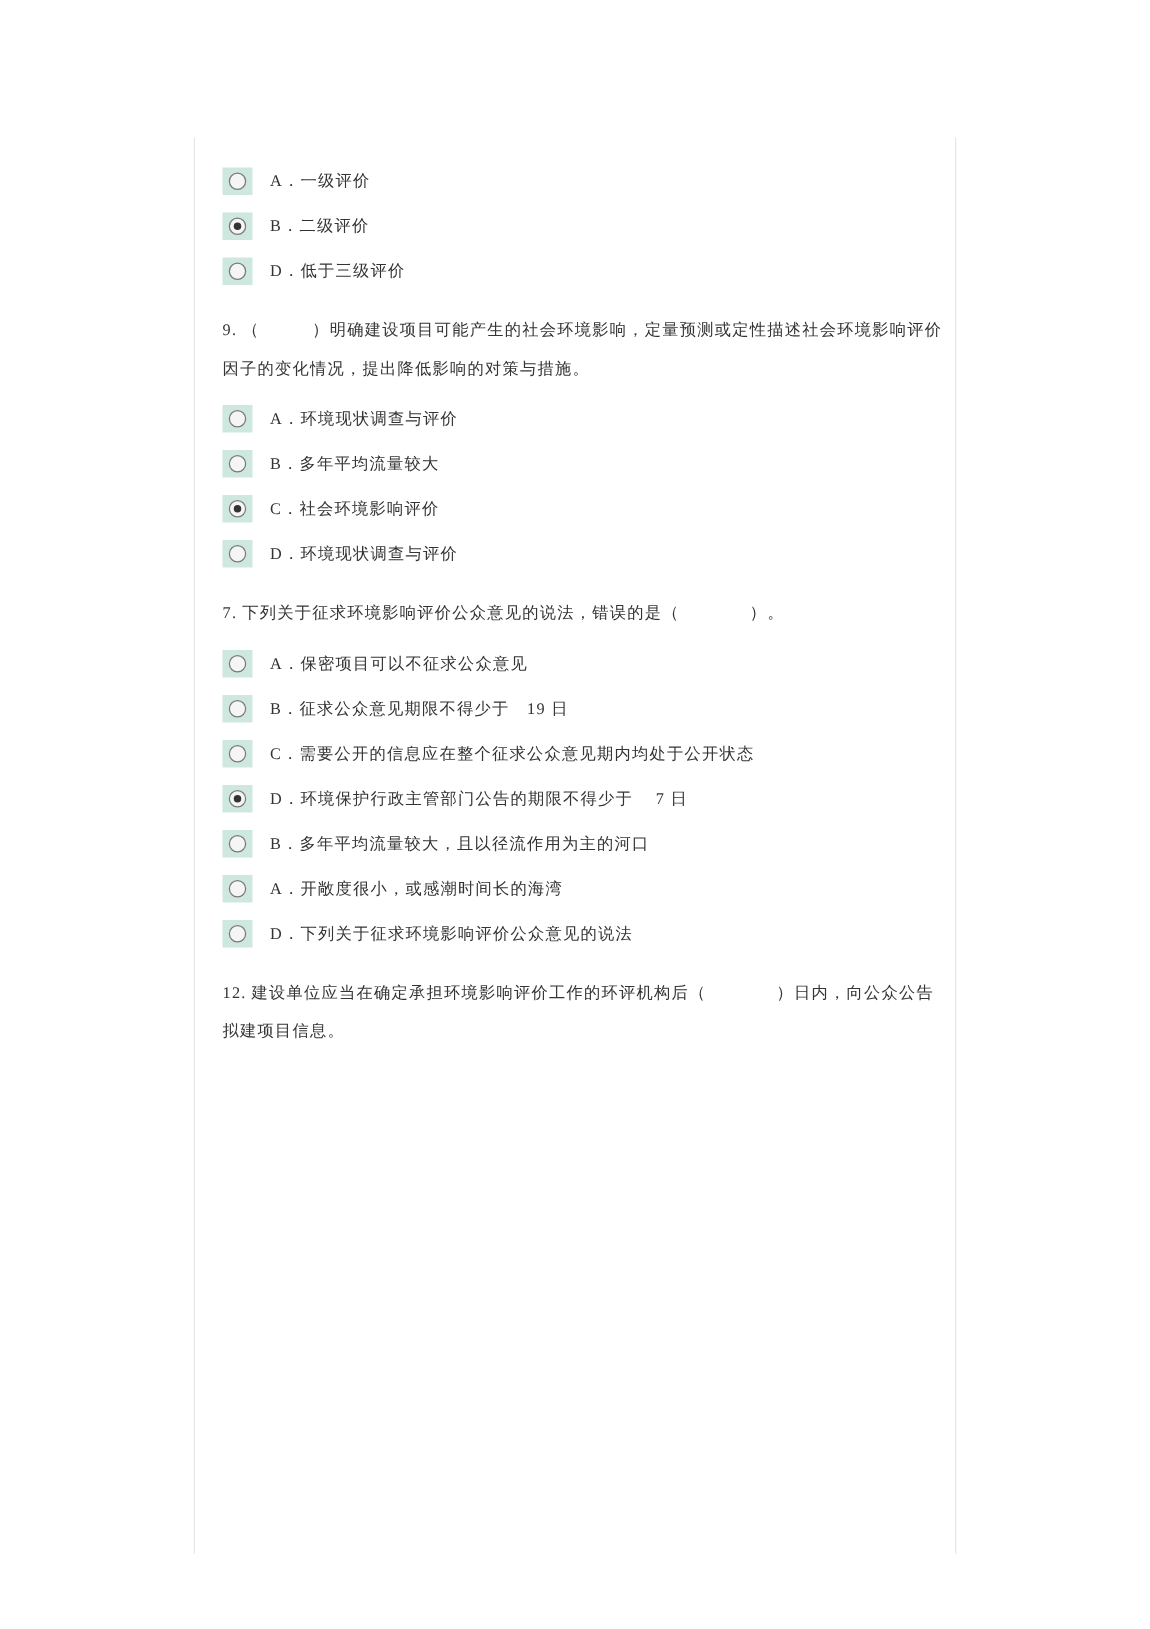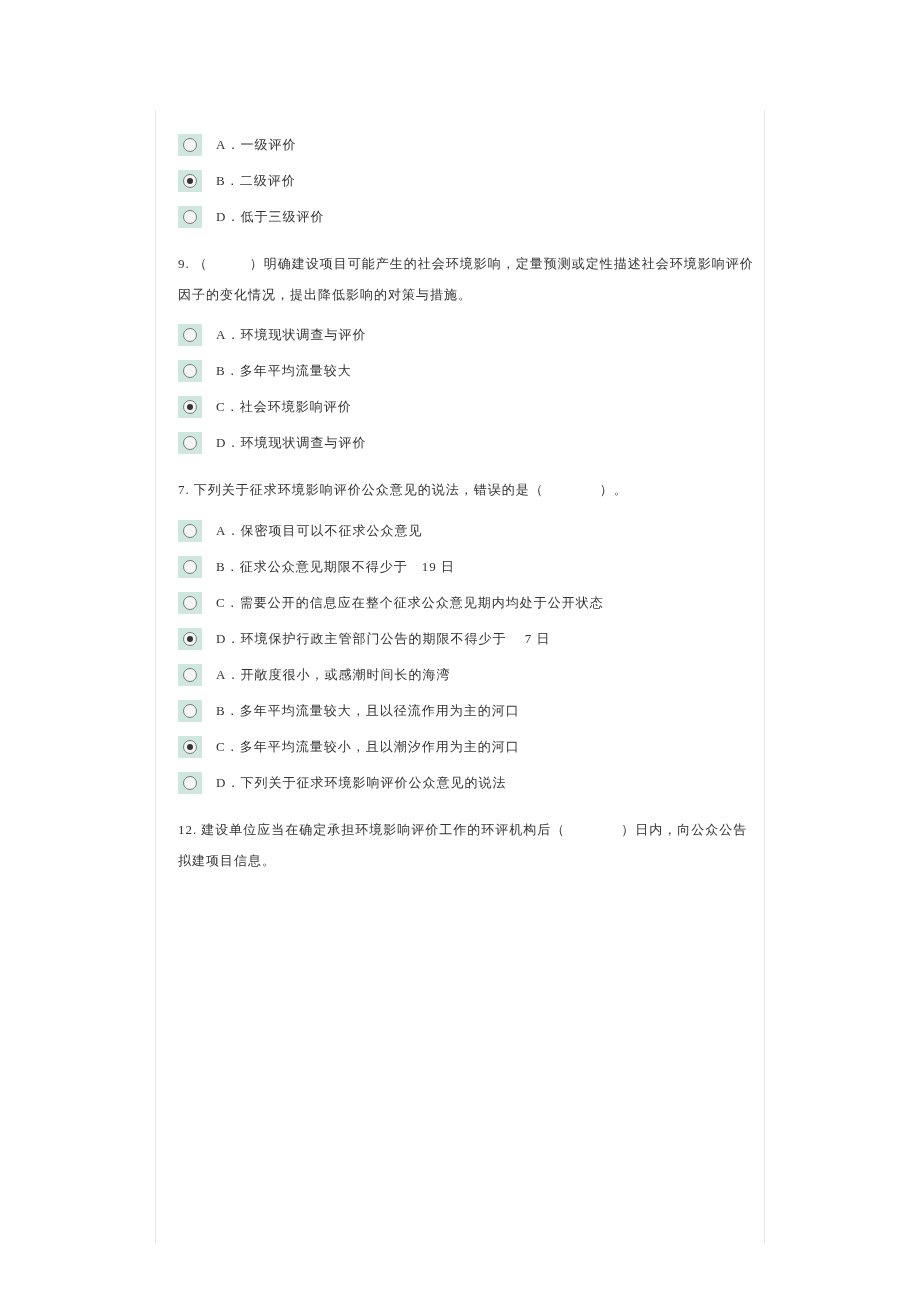--- a/index.html
+++ b/index.html
@@ -167,33 +167,27 @@
       <span class="radio-box">
           <span class="radio-circle selected"></span>
         </span>
       <span class="option-text">D．环境保护行政主管部门公告的期限不得少于　 7 日</span>
     </div>
 
     <div class="option-row">
       <span class="radio-box">
           <span class="radio-circle"></span>
         </span>
-      <span class="option-text">A．开敞度很小，或感潮时间长的海湾</span>
+      <span class="option-text">B．多年平均流量较大，且以径流作用为主的河口</span>
     </div>
     <div class="option-row">
       <span class="radio-box">
           <span class="radio-circle"></span>
         </span>
-      <span class="option-text">B．多年平均流量较大，且以径流作用为主的河口</span>
-    </div>
-    <div class="option-row">
-      <span class="radio-box">
-          <span class="radio-circle selected"></span>
-        </span>
-      <span class="option-text">C．多年平均流量较小，且以潮汐作用为主的河口</span>
+      <span class="option-text">A．开敞度很小，或感潮时间长的海湾</span>
     </div>
     <div class="option-row">
       <span class="radio-box">
           <span class="radio-circle"></span>
         </span>
       <span class="option-text">D．下列关于征求环境影响评价公众意见的说法</span>
     </div>
 
     <div class="question-text">
       <span class="q-num">12.</span><span>建设单位应当在确定承担环境影响评价工作的环评机构后（　　　　）日内，向公众公告拟建项目信息。</span>

